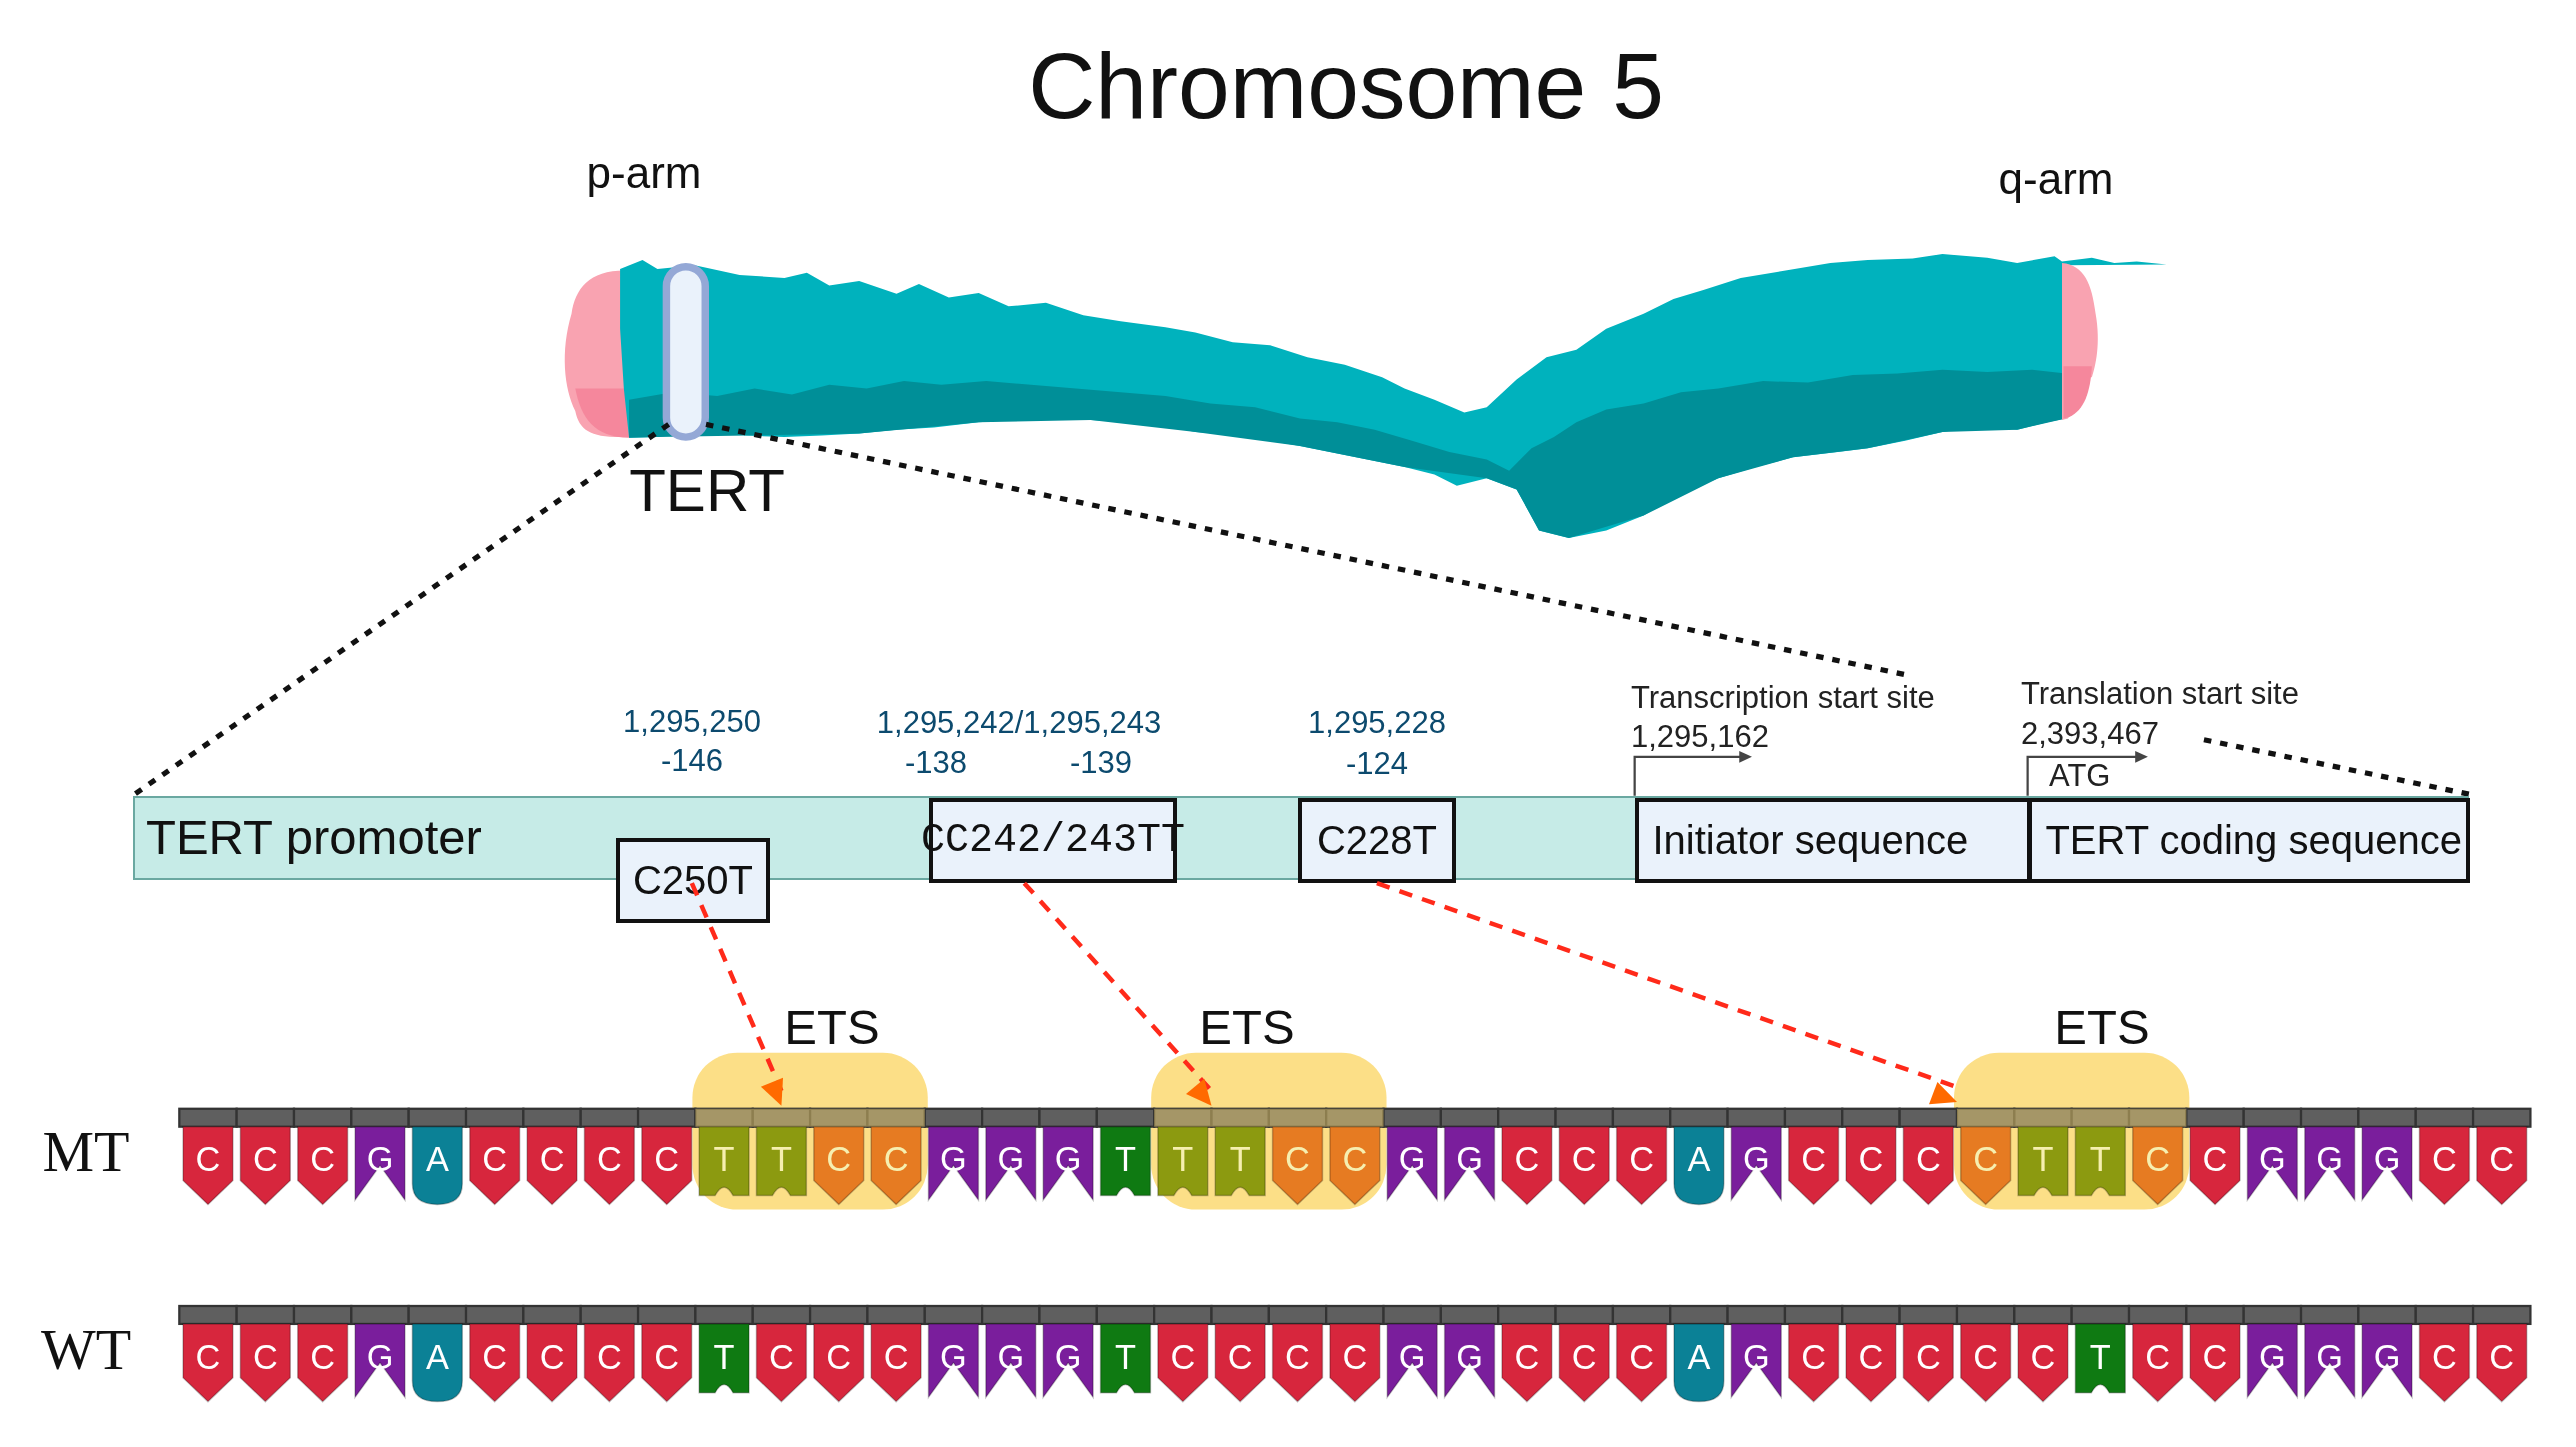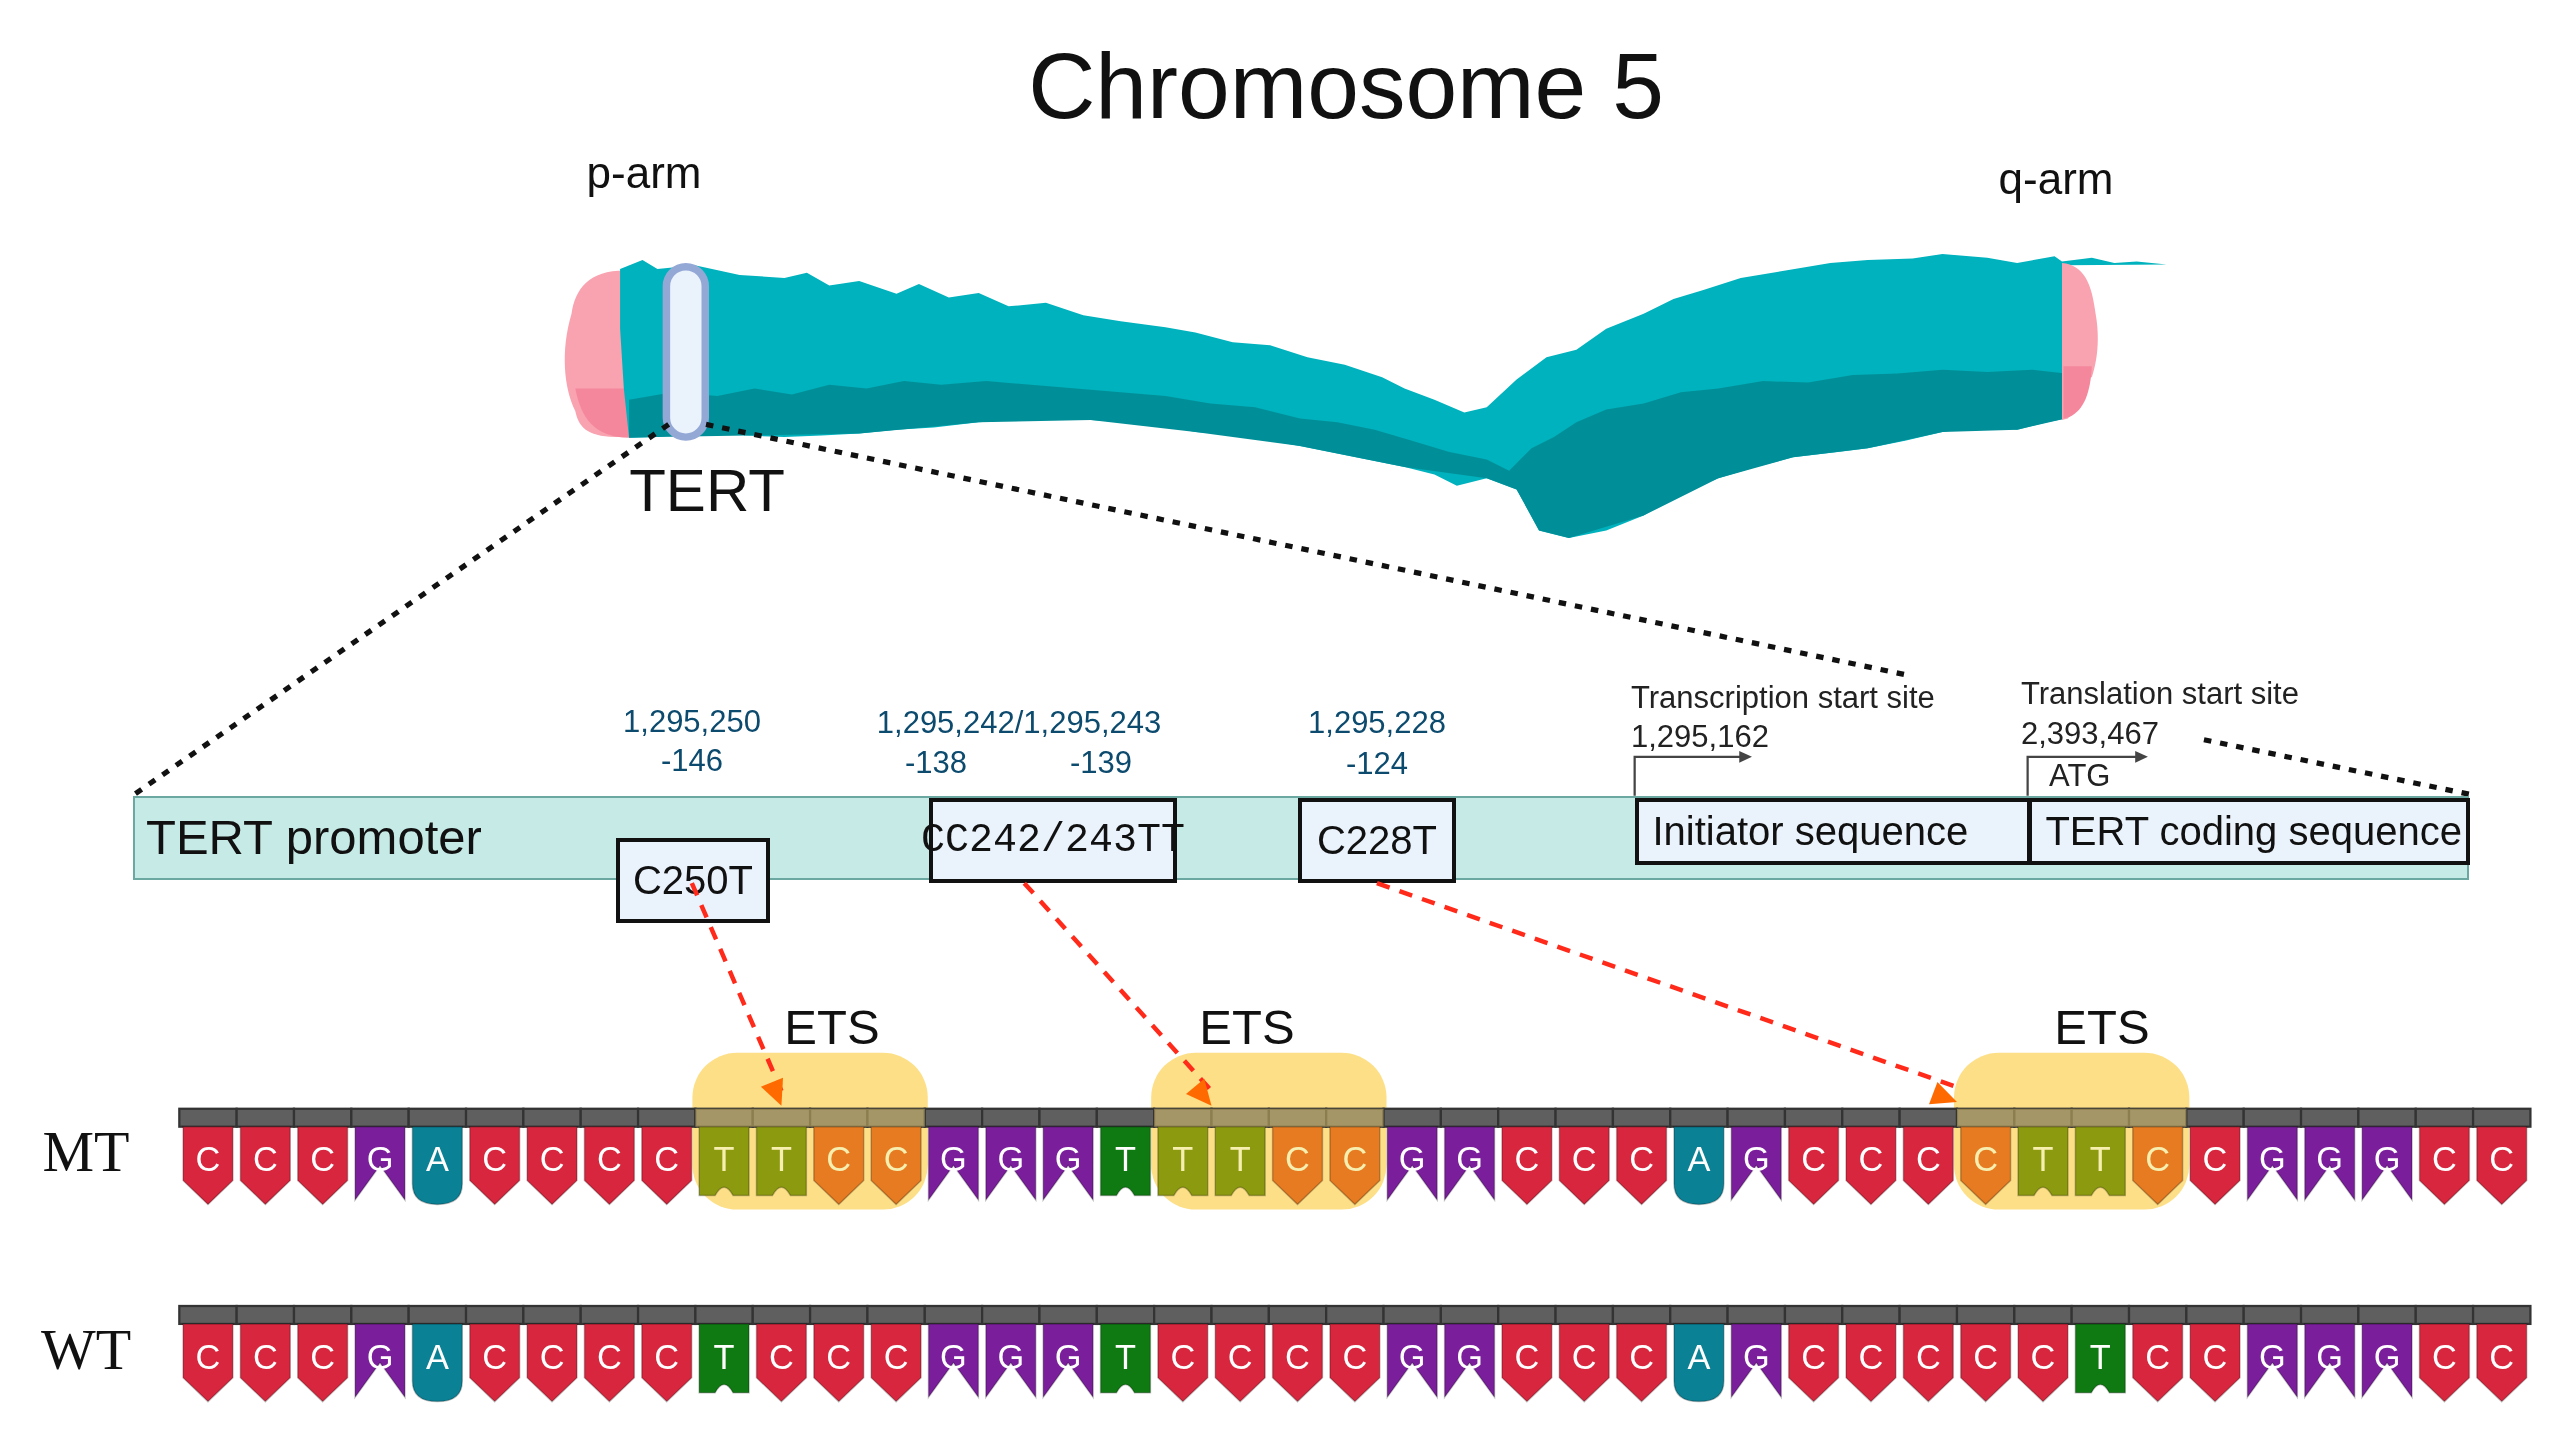--- a/index.html
+++ b/index.html
@@ -11,21 +11,21 @@
   .tert-label { font-size:60px; transform:translate(-50%,-50%); white-space:nowrap; }
   svg.layer { position:absolute; left:0; top:0; }
   .coord { font-size:31px; transform:translate(-50%,-50%); white-space:nowrap; color:#0c4a6e; }
   .site { font-size:31px; white-space:nowrap; color:#222; }
   .promoter-bar { left:133px; top:796px; width:2336px; height:84px; background:#c6ebe7;
                   border:2.2px solid #6aa8a1; box-sizing:border-box; }
   .promoter-label { left:146px; top:837px; transform:translateY(-50%); font-size:49px; white-space:nowrap; }
   .mut-box { position:absolute; top:798px; height:85px; background:#eaf2fb; border:4.5px solid #111;
              box-sizing:border-box; display:flex; align-items:center; justify-content:center;
              font-size:40px; white-space:nowrap; }
-  .region-box { position:absolute; top:798px; height:67px; background:#eaf2fb; border:4.5px solid #111;
+  .region-box { position:absolute; top:798px; height:85px; background:#eaf2fb; border:4.5px solid #111;
                 box-sizing:border-box; display:flex; align-items:center; padding-left:13.4px;
                 font-size:40px; white-space:nowrap; }
   .ets { font-size:49px; transform:translate(-50%,-50%); white-space:nowrap; }
   .row-label { font-size:58px; transform:translate(-50%,-50%); white-space:nowrap;font-family:Liberation Serif, serif; }
 </style>
 </head>
 <body>
 
 <div class="abs title">Chromosome 5</div>
 <div class="abs arm" style="left:644px; top:173px;">p-arm</div>

